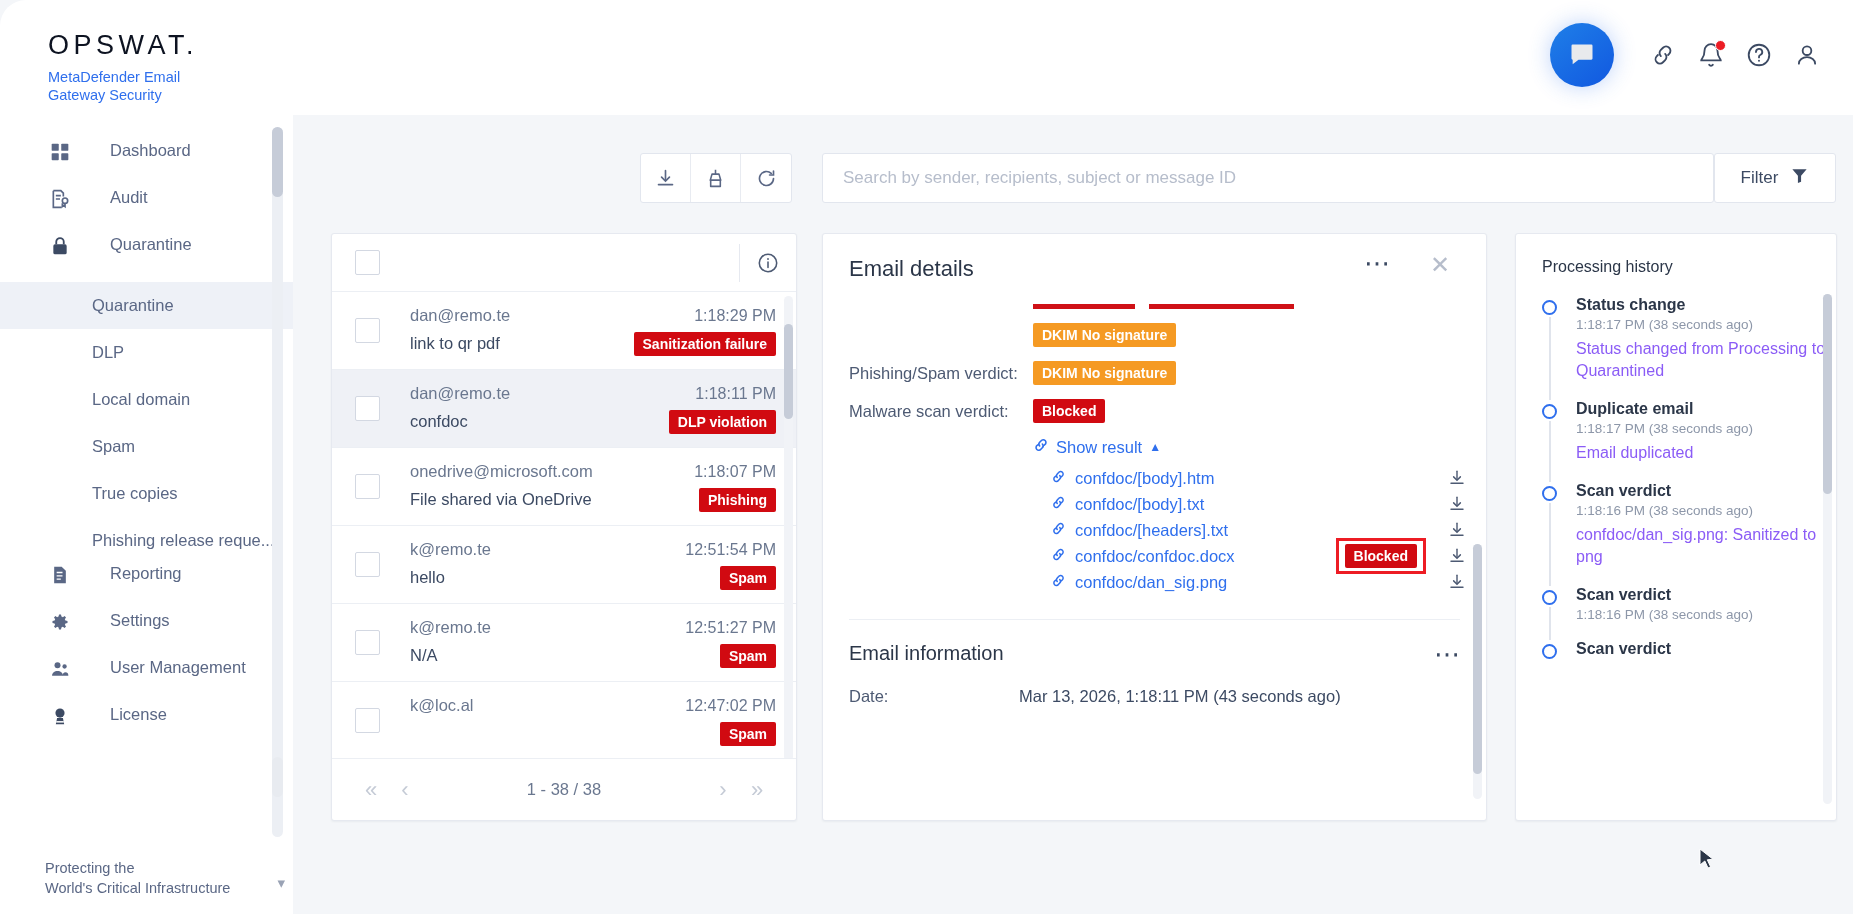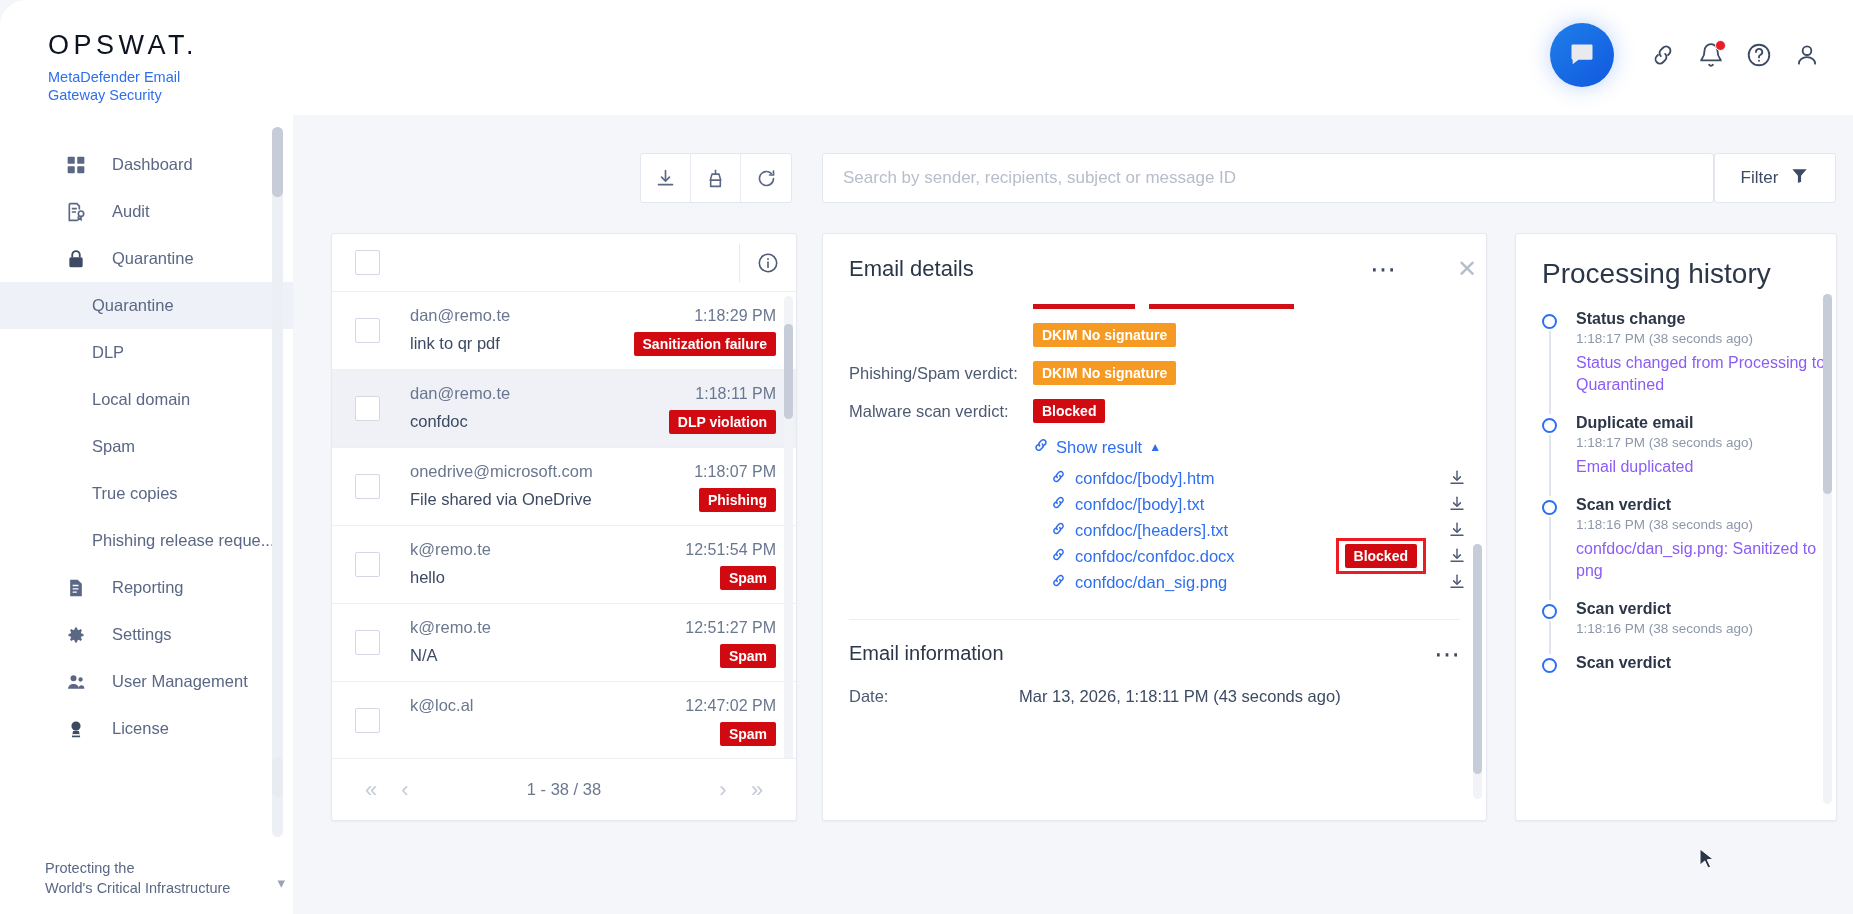--- a/index.html
+++ b/index.html
@@ -57,24 +57,25 @@
   }
 
   
   .sidebar {
     position: absolute; left: 0; top: 115px;
     width: 293px; height: 799px;
     background: #ffffff;
   }
   .nav { padding-top: 26px; }
   .nav-item {
-    display: flex; align-items: center;
-    height: 47px; padding-left: 66px;
+    display: flex; 
+    height: 47px; padding-left: 50px;
     color: #5a6785; font-size: 16.5px;
     cursor: pointer;
+    gap: 14px;
   }
   .nav-item .ni-ico {
     width: 28px; height: 22px; margin-right: 18px;
     display: flex; align-items: center; color: #5a6785;
   }
   .nav-sub {
     display: flex; align-items: center;
     height: 47px; padding-left: 92px;
     color: #5a6785; font-size: 16.5px; cursor: pointer;
     white-space: nowrap; overflow: hidden;
@@ -188,23 +189,22 @@
 
   
   .details-panel {
     position: absolute; left: 822px; top: 233px;
     width: 665px; height: 588px;
     background: #fff; border: 1px solid #e6e9f0; border-radius: 3px;
     box-shadow: 0 1px 2px rgba(20,30,60,0.05);
     overflow: hidden;
   }
   .dp-head {
-    display: flex; align-items: center;
-    padding: 22px 9px 0 26px;
-    gap: 21px;
+    display: flex; align-items: flex-start;
+    padding: 22px 36px 0 26px;
   }
   .dp-title { font-size: 22px; color: #2b3648; }
   .dots { margin-left: auto; color: #3c4a63; font-size: 26px; letter-spacing: 2px; cursor: pointer; line-height: 14px; }
   .close-x { margin-left: 38px; color: #b6bdcb; font-size: 24px; cursor: pointer; line-height: 18px; }
   .red-bars { display: flex; gap: 14px; margin: 22px 0 0 210px; }
   .red-bar { height: 5px; background: #cf1117; }
   .rb1 { width: 102px; }
   .rb2 { width: 145px; }
   .verdict-row { display: flex; align-items: center; padding: 0 26px; margin-top: 14px; }
   .verdict-label { width: 184px; font-size: 16.5px; color: #4d5a73; }
@@ -239,21 +239,21 @@
   }
 
   
   .hist-panel {
     position: absolute; left: 1515px; top: 233px;
     width: 322px; height: 588px;
     background: #fff; border: 1px solid #e6e9f0; border-radius: 3px;
     box-shadow: 0 1px 2px rgba(20,30,60,0.05);
     overflow: hidden;
   }
-  .hist-title { font-size: 28px; color: #2b3648; padding: 24px 0 0 26px; }
+  .hist-title { font-size: 16px; color: #2b3648; padding: 24px 0 0 26px; }
   .hist-list { margin-top: 20px; padding-left: 26px; position: relative; }
   .hist-item { display: flex; position: relative; padding-bottom: 4px; }
   .hist-marker { width: 34px; flex: 0 0 34px; position: relative; }
   .hist-circle {
     width: 15px; height: 15px; border-radius: 50%;
     border: 2px solid #2f6fed; background: #fff; margin-top: 4px;
   }
   .hist-line {
     position: absolute; left: 7px; top: 21px; bottom: -4px;
     width: 1.5px; background: #e0e4ec;

